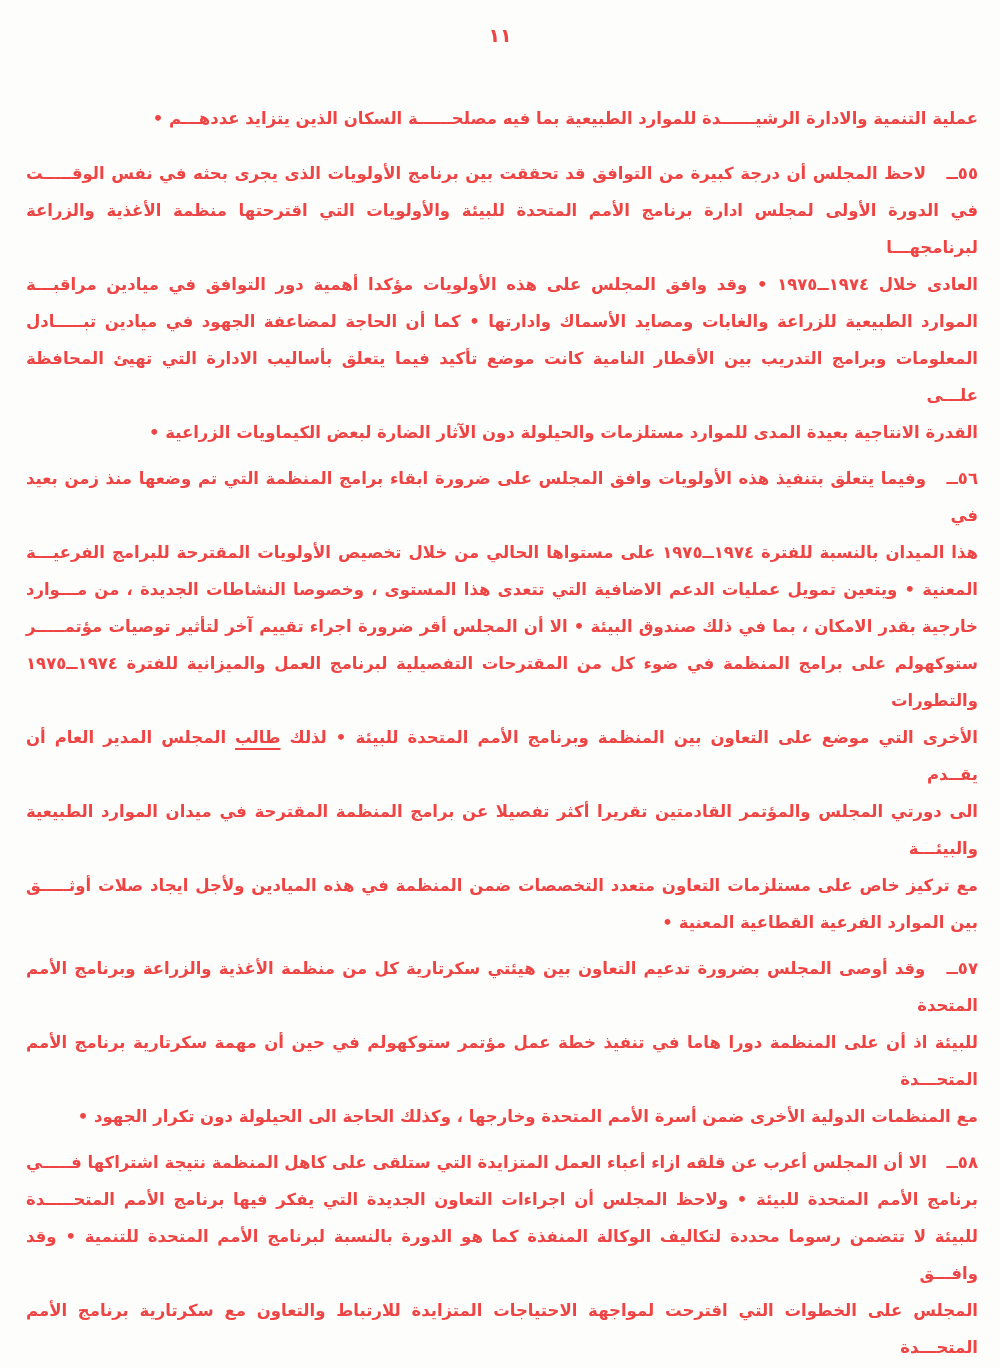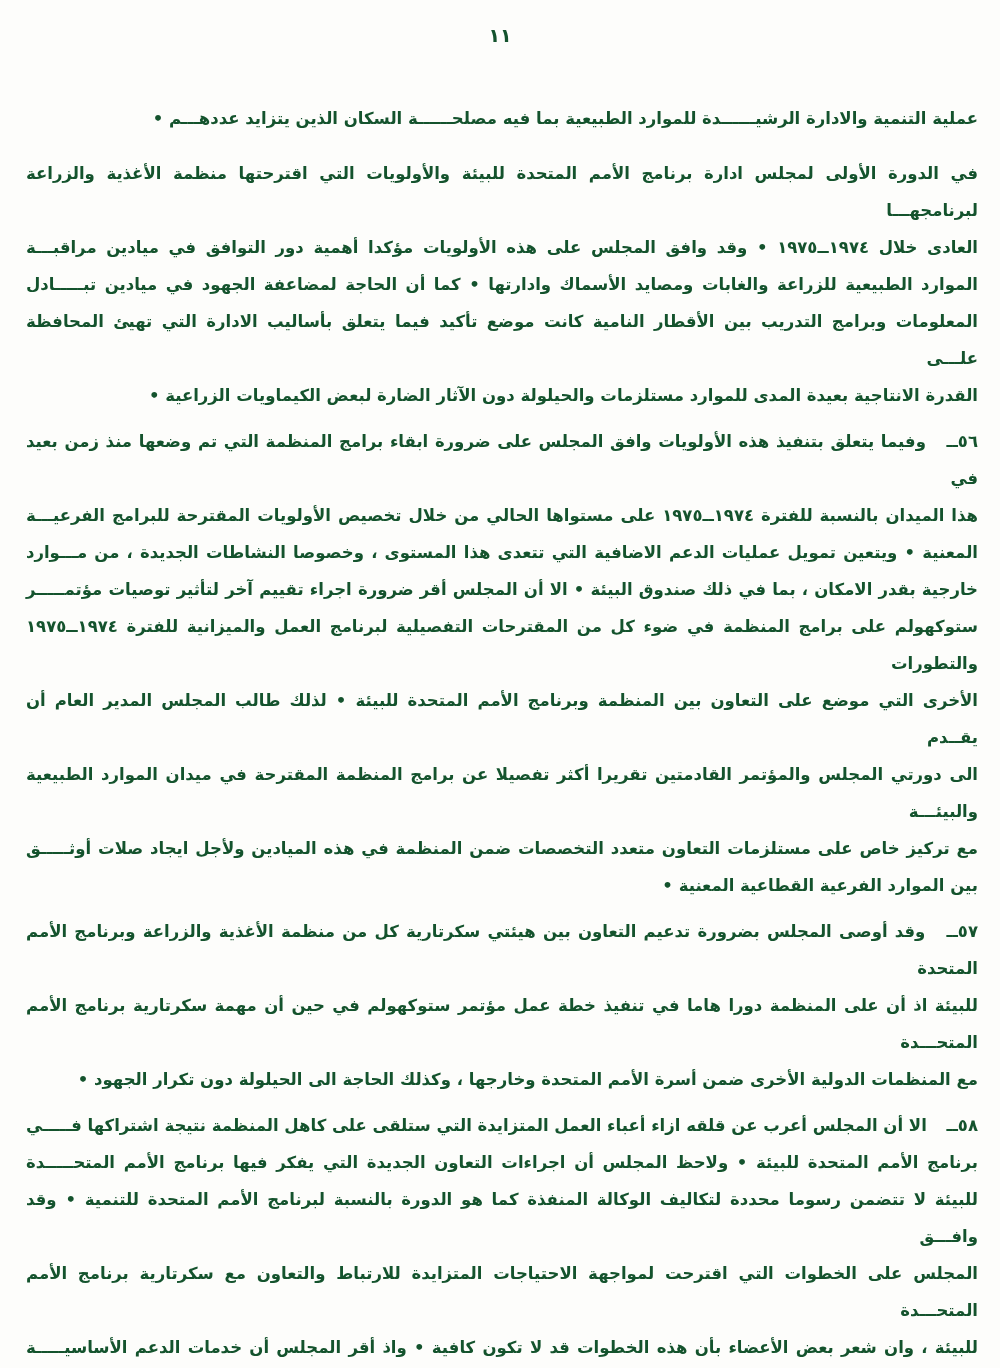--- a/index.html
+++ b/index.html
@@ -1,45 +1,46 @@
 <!DOCTYPE html>
 <html lang="ar"><head>
 <meta charset="utf-8">
 <style>
   html,body { margin:0; padding:0; background:#777; }
   .page {
     width:1000px; height:1368px; margin:0 auto; background:#fdfdfb;
-    position:relative; overflow:hidden; color:#14532d;
+    position:relative; overflow:hidden; color:#ef4444;
     font-family:"DejaVu Sans", sans-serif;
   }
   .content { padding:0 22px 0 26px; }
   .top-num {
     padding-top:24px; text-align:center; font-size:19px; font-weight:700;
     letter-spacing:3px; direction:rtl;
   }
   .ar { direction:rtl; font-weight:700; font-size:16.5px; }
   .line { line-height:37px; text-align:justify; text-align-last:justify; }
   .line.natural { text-align:center; text-align-last:right; }
   .lead { margin-top:54px; }
   .para { margin-top:9px; }
   .para.first { margin-top:18px; }
   .pnum { margin-left:14px; white-space:nowrap; }
-  .uw { text-underline-offset:5px; text-decoration-thickness:2px; }
+  .uw { text-decoration:underline; text-underline-offset:5px; text-decoration-thickness:2px; }
 </style>
 </head>
 <body>
 
 <div class="page">
   <div class="top-num">١١</div>
 
   <div class="content">
 
     <div class="ar lead line natural">عملية التنمية والادارة الرشيــــــدة للموارد الطبيعية بما فيه مصلحــــــة السكان الذين يتزايد عددهـــم •</div>
 
     <div class="para first ar">
+      <div class="line"><span class="pnum">٥٥ــ</span> <span>لاحظ المجلس أن درجة كبيرة من التوافق قد تحققت بين برنامج الأولويات الذى يجرى بحثه في نفس الوقـــــت</span></div>
       <div class="line">في الدورة الأولى لمجلس ادارة برنامج الأمم المتحدة للبيئة والأولويات التي اقترحتها منظمة الأغذية والزراعة لبرنامجهـــا</div>
       <div class="line">العادى خلال ١٩٧٤ــ١٩٧٥ • وقد وافق المجلس على هذه الأولويات مؤكدا أهمية دور التوافق في ميادين مراقبـــة</div>
       <div class="line">الموارد الطبيعية للزراعة والغابات ومصايد الأسماك وادارتها • كما أن الحاجة لمضاعفة الجهود في ميادين تبـــــادل</div>
       <div class="line">المعلومات وبرامج التدريب بين الأقطار النامية كانت موضع تأكيد فيما يتعلق بأساليب الادارة التي تهيئ المحافظة علـــى</div>
       <div class="line natural">القدرة الانتاجية بعيدة المدى للموارد مستلزمات والحيلولة دون الآثار الضارة لبعض الكيماويات الزراعية •</div>
     </div>
 
     <div class="para ar">
       <div class="line"><span class="pnum">٥٦ــ</span> <span>وفيما يتعلق بتنفيذ هذه الأولويات وافق المجلس على ضرورة ابقاء برامج المنظمة التي تم وضعها منذ زمن بعيد في</span></div>
       <div class="line">هذا الميدان بالنسبة للفترة ١٩٧٤ــ١٩٧٥ على مستواها الحالي من خلال تخصيص الأولويات المقترحة للبرامج الفرعيـــة</div>

